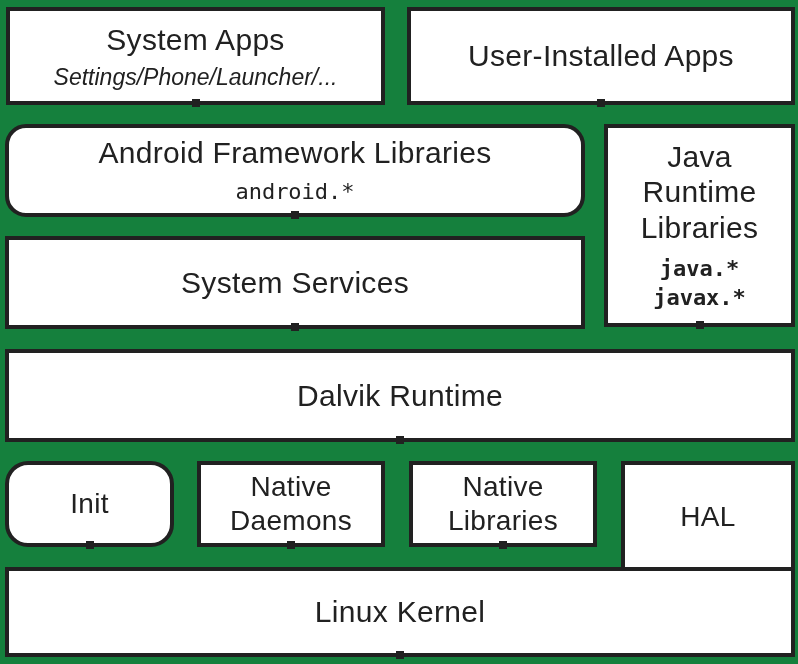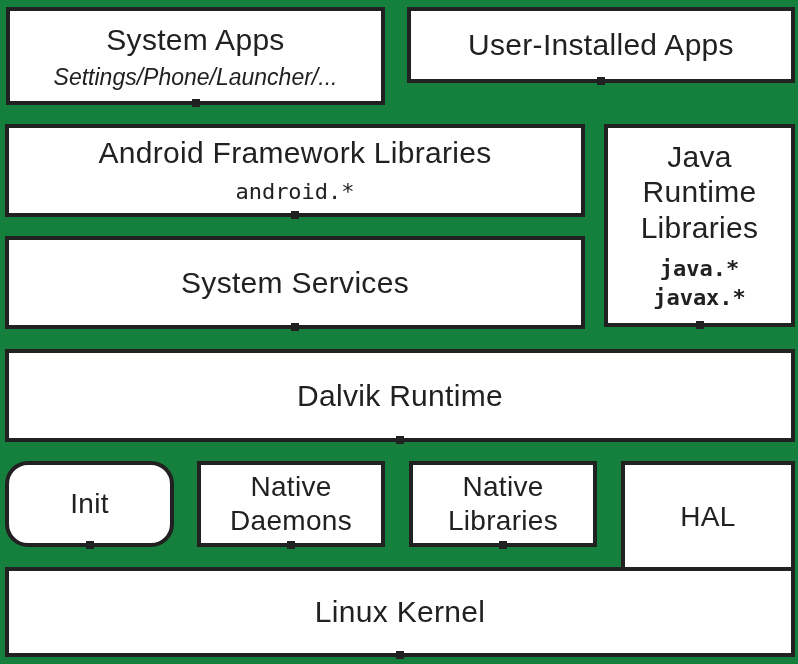--- a/index.html
+++ b/index.html
@@ -63,22 +63,22 @@
     position: absolute;
     left: 50%;
     bottom: -6px;
     transform: translateX(-50%);
     width: 8px;
     height: 8px;
     background: #212121;
   }
   
   #system-apps            { left: 6px;   top: 7px;   width: 379px; height: 98px; }
-  #user-installed-apps    { left: 407px; top: 7px;   width: 388px; height: 76px; }
-  #android-framework-libs { left: 5px;   top: 124px; width: 580px; height: 93px; }
+  #user-installed-apps    { left: 407px; top: 7px;   width: 388px; height: 98px; }
+  #android-framework-libs { left: 5px;   top: 124px; width: 580px; height: 93px; border-radius: 21px; }
   #java-runtime-libs      { left: 604px; top: 124px; width: 191px; height: 203px; }
   #system-services        { left: 5px;   top: 236px; width: 580px; height: 93px; }
   #dalvik-runtime         { left: 5px;   top: 349px; width: 790px; height: 93px; }
   #init-box               { left: 5px;   top: 461px; width: 169px; height: 86px; border-radius: 23px; }
   #native-daemons         { left: 197px; top: 461px; width: 188px; height: 86px; }
   #native-libraries       { left: 409px; top: 461px; width: 188px; height: 86px; }
   #hal-box                { left: 621px; top: 461px; width: 174px; height: 112px; }
   #linux-kernel           { left: 5px;   top: 567px; width: 790px; height: 90px; }
   #java-runtime-libs .code-group { margin-top: 10px; font-weight: bold; }
 </style>

